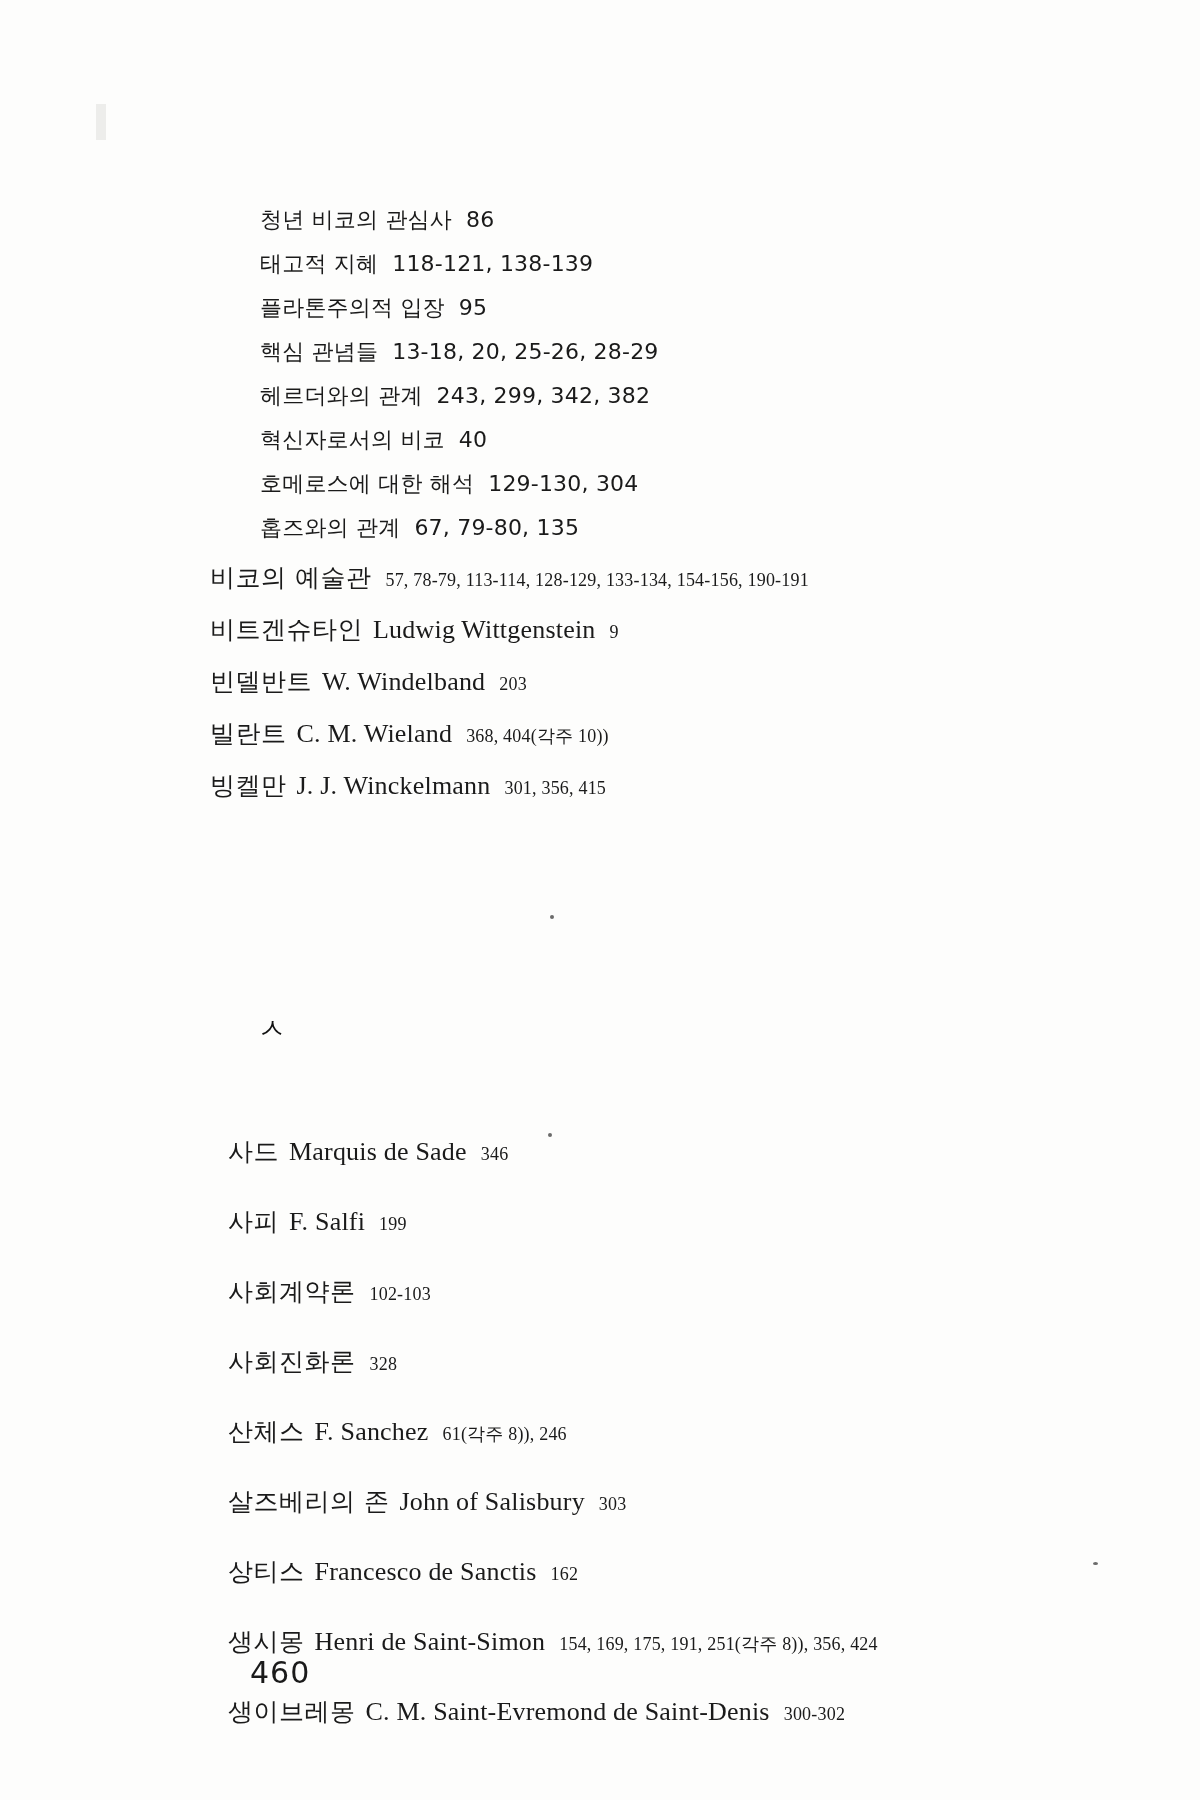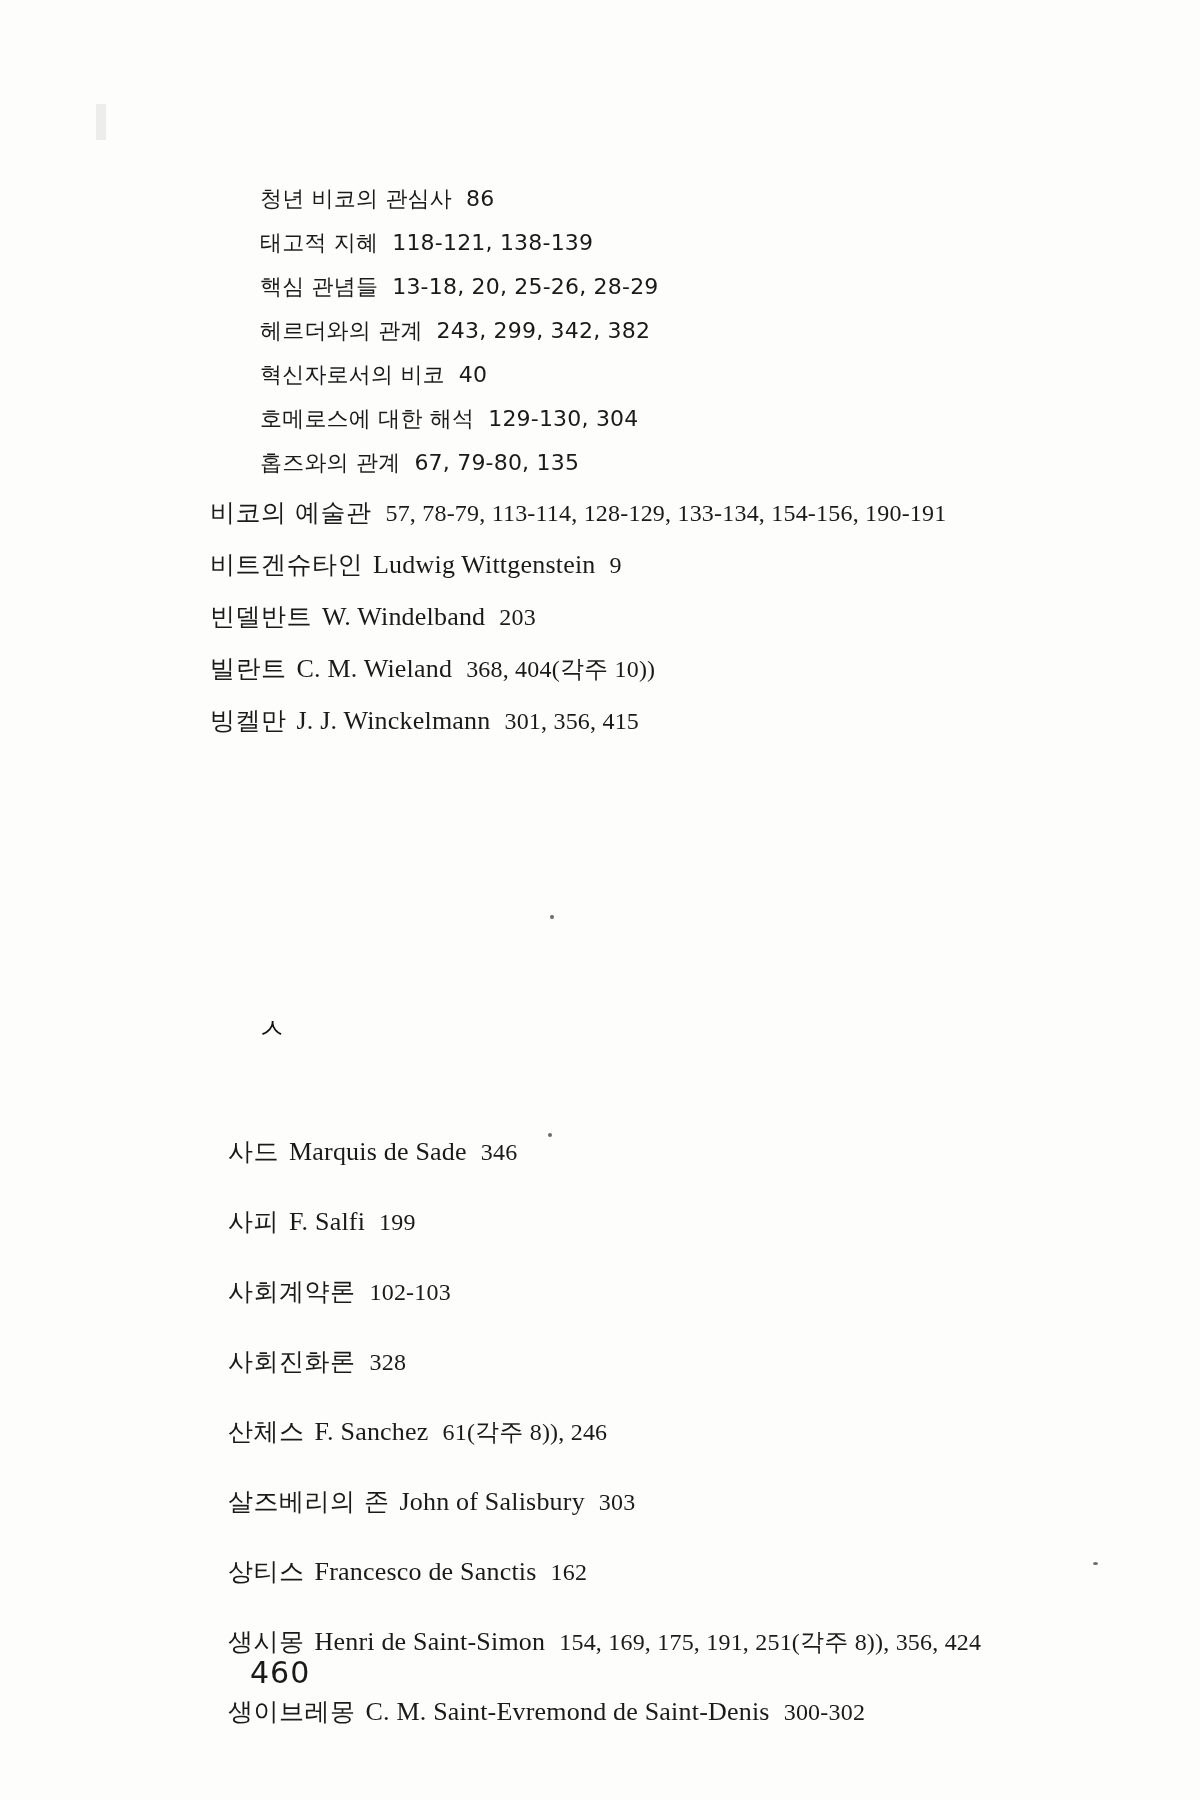--- a/index.html
+++ b/index.html
@@ -25,21 +25,21 @@
   }
   
   .scan-smudge {
     position: absolute;
     background: #e8e8e6;
     opacity: 0.8;
   }
   .content {
     position: absolute;
     left: 232px;
-    top: 187px;
+    top: 208px;
     width: 830px;
   }
   .entry {
     line-height: 1.0;
     margin-bottom: 21px;
     white-space: nowrap;
     letter-spacing: 0.2px;
   }
   
   .sub {
@@ -63,21 +63,21 @@
     font-size: 25px;
     letter-spacing: 0.5px;
   }
   .main-entry .rm {
     font-family: "Liberation Serif", "DejaVu Serif", serif;
     font-size: 26px;
     margin-left: 10px;
   }
   .main-entry .num {
     font-family: "Liberation Serif", "DejaVu Serif", serif;
-    font-size: 24px;
+    font-size: 18px;
     margin-left: 14px;
   }
   .section-letter {
     position: absolute;
     left: 258px;
     top: 1010px;
     font-family: "DejaVu Sans", "Liberation Sans", sans-serif;
     font-size: 28px;
     font-weight: 500;
     color: #111;
@@ -121,20 +121,23 @@
 
   <div class="content">
 
     <div class="entry sub">
       <span class="kr">청년 비코의 관심사</span><span class="num">86</span>
     </div>
     <div class="entry sub">
       <span class="kr">태고적 지혜</span><span class="num">118-121, 138-139</span>
     </div>
     <div class="entry sub">
+      <span class="kr">플라톤주의적 입장</span><span class="num">95</span>
+    </div>
+    <div class="entry sub">
       <span class="kr">핵심 관념들</span><span class="num">13-18, 20, 25-26, 28-29</span>
     </div>
     <div class="entry sub">
       <span class="kr">헤르더와의 관계</span><span class="num">243, 299, 342, 382</span>
     </div>
     <div class="entry sub">
       <span class="kr">혁신자로서의 비코</span><span class="num">40</span>
     </div>
     <div class="entry sub">
       <span class="kr">호메로스에 대한 해석</span><span class="num">129-130, 304</span>

